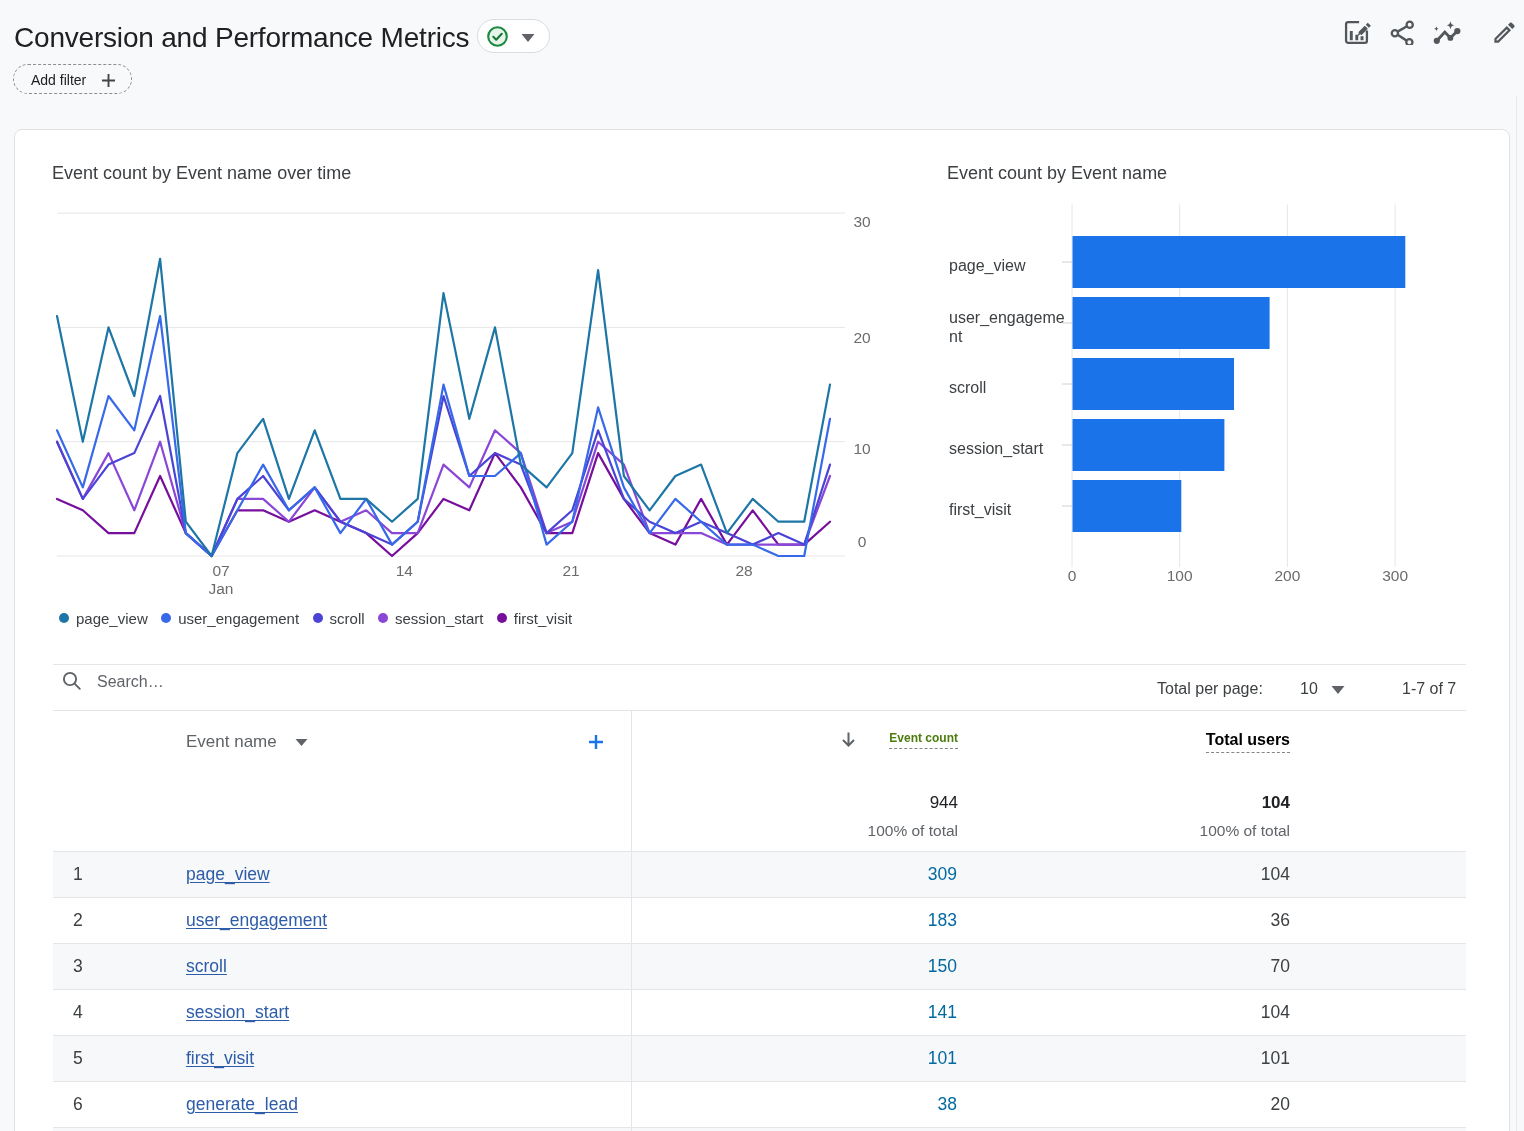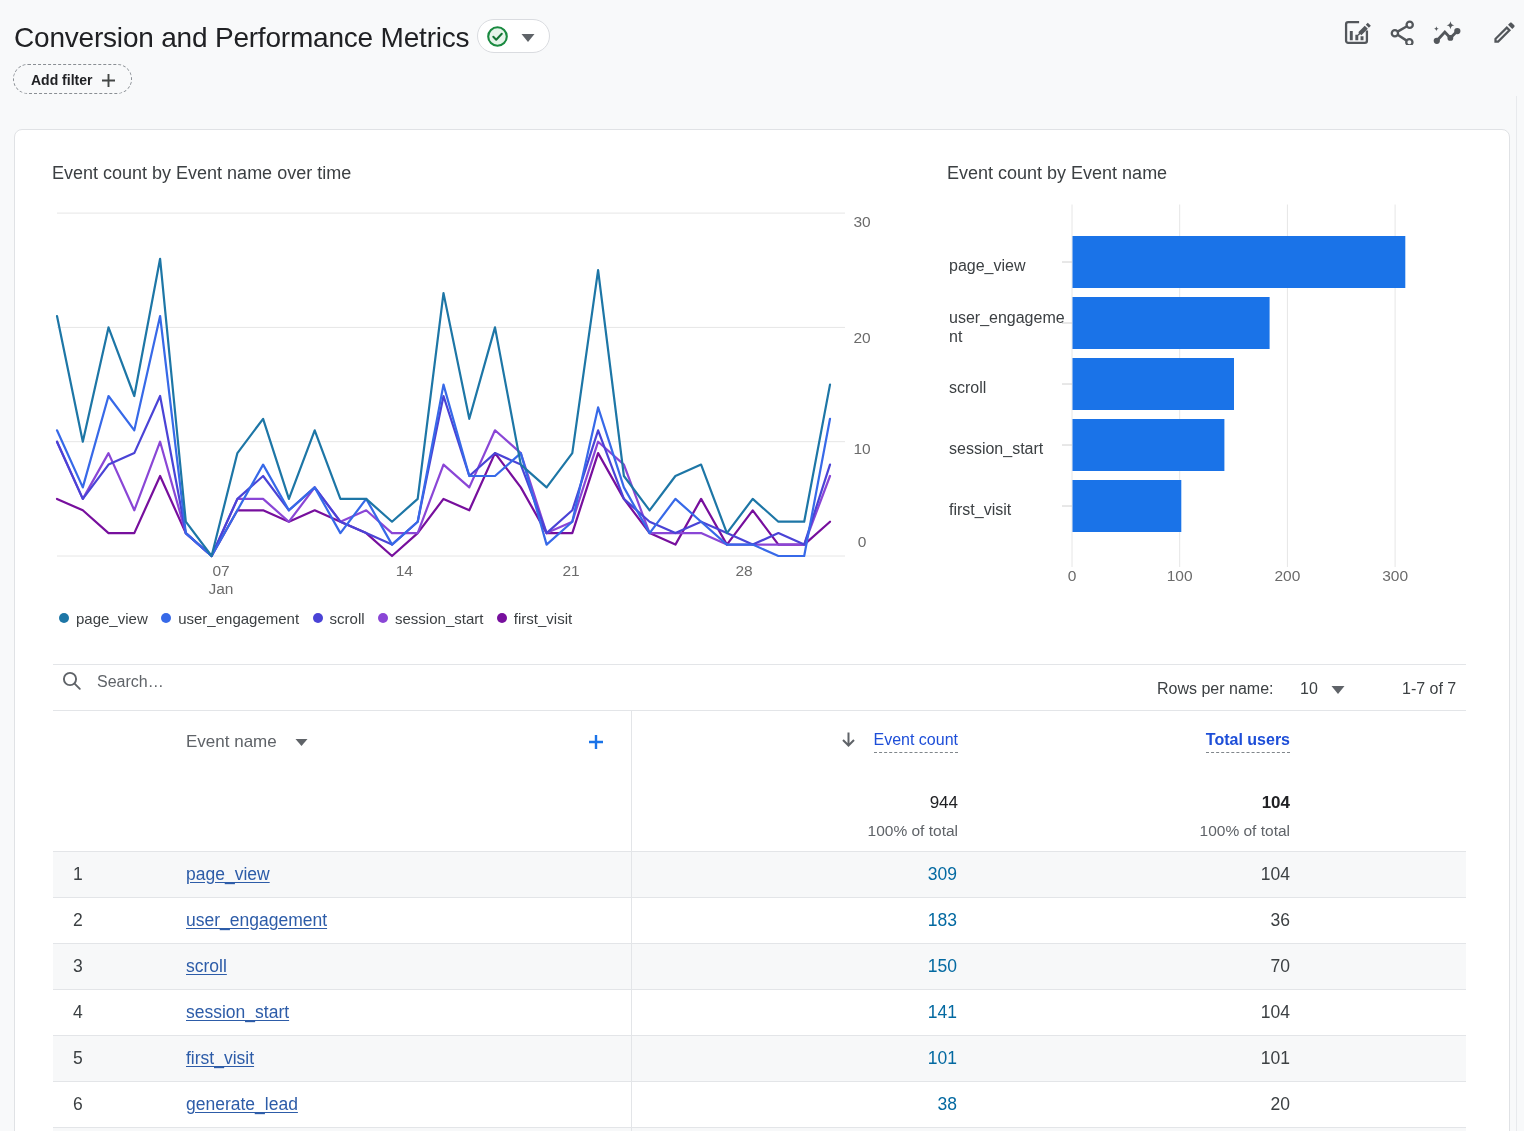--- a/index.html
+++ b/index.html
@@ -1,21 +1,21 @@
 <!DOCTYPE html>
 <html><head>
 <meta charset="utf-8">
 <style>
   * { margin:0; padding:0; box-sizing:border-box; }
   html,body { width:1524px; height:1131px; background:#f8f9fa; font-family:"Liberation Sans", sans-serif; overflow:hidden; position:relative; }
   .abs { position:absolute; }
   .title { left:14px; top:22px; font-size:28px; color:#202124; letter-spacing:-0.2px; }
   .badge { left:477px; top:19px; width:73px; height:34px; border:1px solid #dadce0; border-radius:17px; background:#fff; }
   .addfilter { left:13px; top:64px; width:119px; height:30px; border:1px dashed #8a8f94; border-radius:15px; background:transparent; }
-  .addfilter span { position:absolute; left:17px; top:6.5px; font-size:14px; font-weight:bold; color:#202124; }
+  .addfilter span { position:absolute; left:17px; top:6.5px; font-size:14px; font-weight:normal; color:#202124; }
   .charttitle { font-size:18px; color:#3c4043; letter-spacing:0; }
   .axlab { font-size:15.5px; color:#6b6b6b; }
   .card { left:14px; top:129px; width:1496px; height:1010px; background:#fff; border:1px solid #e0e2e5; border-radius:8px; }
   .legend { left:59px; top:609px; height:18px; }
   .legend .item { display:inline-flex; align-items:center; margin-right:9px; }
   .legend .dot { width:10px; height:10px; border-radius:50%; margin-right:7px; }
   .legend .lab { font-size:15px; color:#3c4043; }
   .hline { position:absolute; background:#e3e5e8; height:1px; }
   .vline { position:absolute; background:#e3e5e8; width:1px; }
   .srch { font-size:16px; color:#5f6368; }
@@ -146,41 +146,41 @@
   <div class="abs" style="left:949px;top:440px;width:118px;font-size:16px;color:#3c4043">session_start</div>
   <div class="abs" style="left:949px;top:501px;width:118px;font-size:16px;color:#3c4043">first_visit</div>
 
   <div class="hline" style="left:53px;top:664px;width:1413px"></div>
 
   <svg class="abs" style="left:62px;top:671px" width="20" height="20" viewBox="0 0 20 20" fill="none" stroke="#5f6368" stroke-width="1.9">
     <circle cx="8" cy="8" r="6.1"></circle>
     <path d="M12.6 12.6 L17.8 17.8" stroke-linecap="round"></path>
   </svg>
   <div class="abs srch" style="left:97px;top:673px">Search…</div>
-  <div class="abs" style="left:1157px;top:680px;font-size:16px;color:#3c4043">Rows per name:</div>
+  <div class="abs" style="left:1157px;top:680px;font-size:16px;color:#3c4043">Total per page:</div>
   <div class="abs" style="left:1300px;top:680px;font-size:16px;color:#3c4043">10</div>
   <svg class="abs" style="left:1331px;top:686px" width="14" height="8" viewBox="0 0 14 8">
     <path d="M0.5 0 L13.5 0 L7 8 Z" fill="#5f6368"></path>
   </svg>
   <div class="abs" style="left:1402px;top:680px;font-size:16px;color:#3c4043">1-7 of 7</div>
   <div class="hline" style="left:53px;top:710px;width:1413px"></div>
 
   <div class="abs" style="left:186px;top:732px;font-size:17px;color:#5f6368">Event name</div>
   <svg class="abs" style="left:295px;top:739px" width="13" height="7" viewBox="0 0 13 7">
     <path d="M0.5 0 L12.5 0 L6.5 7 Z" fill="#5f6368"></path>
   </svg>
   <svg class="abs" style="left:588px;top:734px" width="16" height="16" viewBox="0 0 16 16">
     <path d="M8 1 V15 M1 8 H15" stroke="#1a73e8" stroke-width="2.4"></path>
   </svg>
 
   <svg class="abs" style="left:841px;top:731px" width="15" height="17" viewBox="0 0 15 17">
     <path d="M7.5 1.5 V14 M2 9 L7.5 14.5 L13 9" fill="none" stroke="#5f6368" stroke-width="2"></path>
   </svg>
-  <div class="abs" style="right:566px;top:731px;font-size:16px;font-weight:normal;color:#1d4ed8;border-bottom:1px dashed #80868b;padding-bottom:3px">Event count</div>
-  <div class="abs" style="right:234px;top:731px;font-size:16px;font-weight:bold;color:#1d4ed8;border-bottom:1px dashed #80868b;padding-bottom:3px">Total users</div>
+  <div class="abs" style="right:566px;top:731px;font-size:12px;font-weight:bold;color:#4d7c0f;border-bottom:1px dashed #80868b;padding-bottom:3px">Event count</div>
+  <div class="abs" style="right:234px;top:731px;font-size:16px;font-weight:bold;color:#000000;border-bottom:1px dashed #80868b;padding-bottom:3px">Total users</div>
 
   <div class="abs" style="right:566px;top:793px;font-size:17px;font-weight:normal;color:#202124">944</div>
   <div class="abs" style="right:566px;top:822px;font-size:15.5px;color:#5f6368">100% of total</div>
   <div class="abs" style="right:234px;top:793px;font-size:17px;font-weight:bold;color:#202124">104</div>
   <div class="abs" style="right:234px;top:822px;font-size:15.5px;color:#5f6368">100% of total</div>
 
   <div class="hline" style="left:53px;top:851px;width:1413px"></div>
 
   <div class="row gray" style="top:852px">
     <span class="rnum">1</span>

